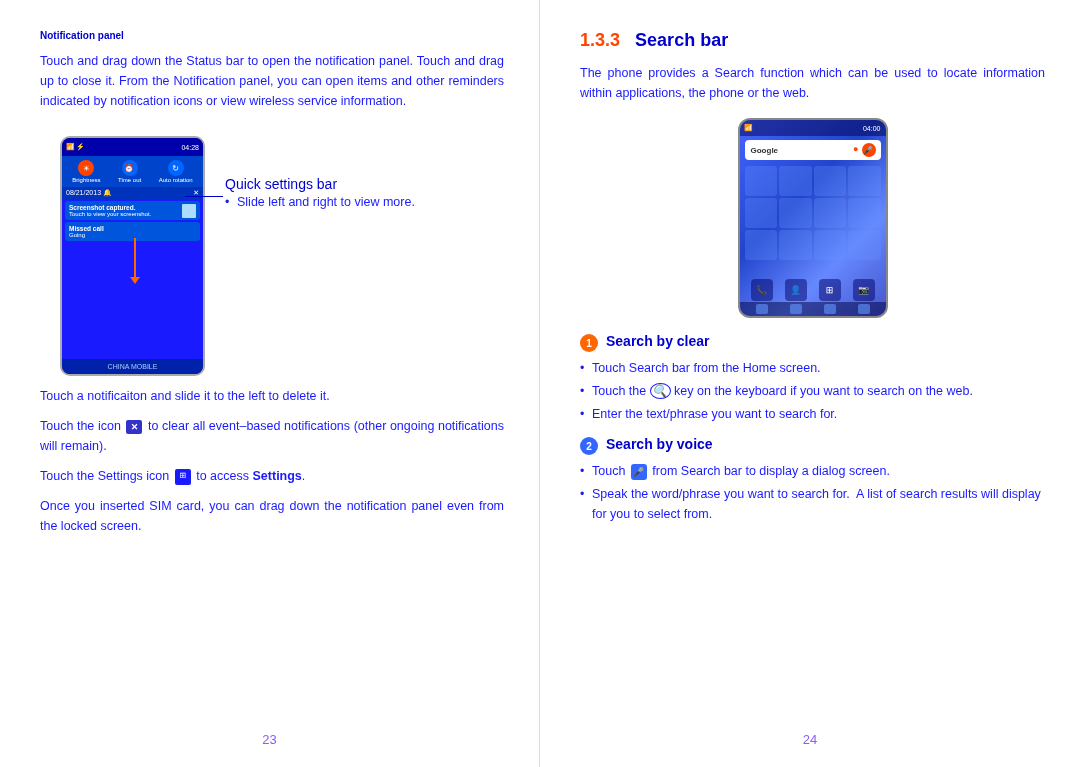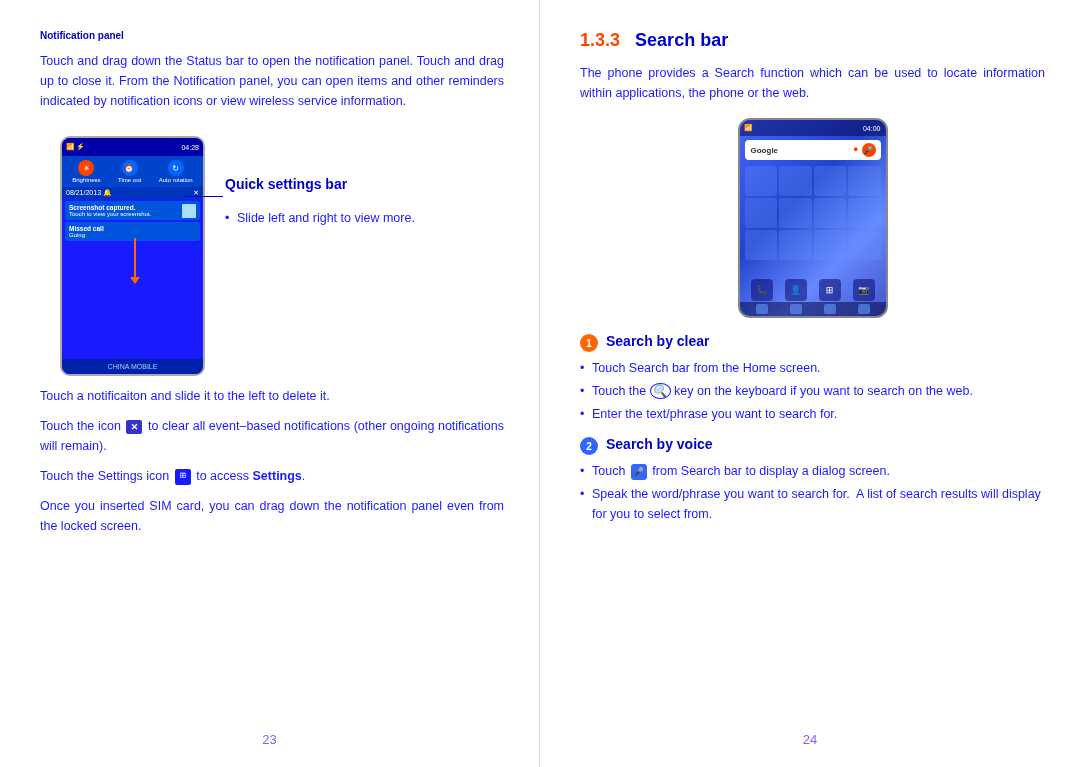--- a/index.html
+++ b/index.html
@@ -180,24 +180,24 @@
     }
 
     
     .callout-box {
       position: absolute;
       left: 185px;
       top: 55px;
     }
 
     .callout-title {
-      font-weight: bold;
+      font-weight: normal;
       font-size: 14px;
       color: #0000cc;
-      margin-bottom: 16px;
+      margin-bottom: 0;
     }
 
     .bullet-list {
       list-style: none;
       padding: 0;
     }
 
     .bullet-list li {
       font-size: 12.5px;
       color: #1a1aff;

